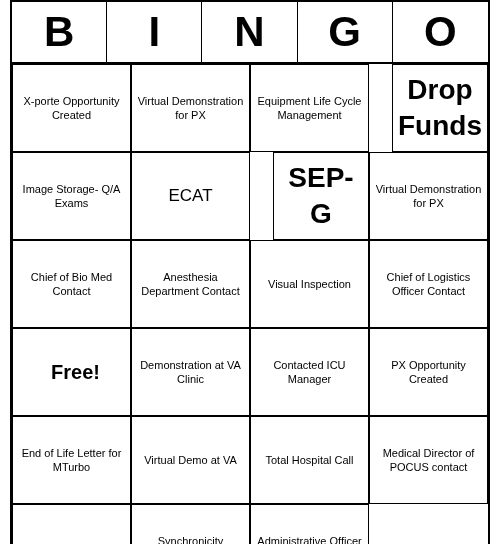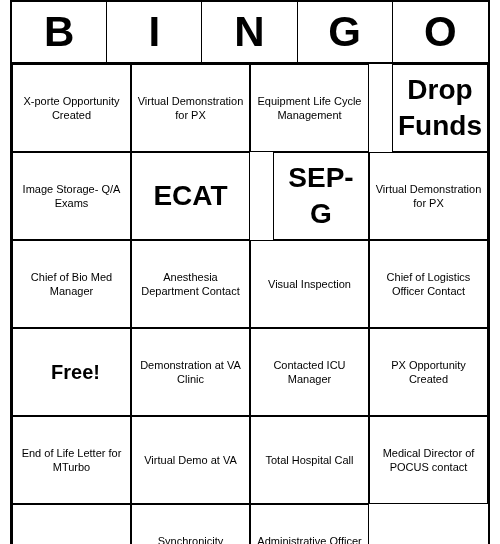--- a/index.html
+++ b/index.html
@@ -47,22 +47,22 @@
       font-size: 11px;
       line-height: 1.3;
       position: relative;
     }
     .bingo-cell.free {
       font-size: 20px;
       font-weight: bold;
       padding-left: 12px;
     }
     .bingo-cell.large-text {
-      font-size: 28px;
-      font-weight: bold;
+      font-size: 17px;
+      font-weight: normal;
     }
     .bingo-cell.xlarge-text {
       font-size: 28px;
       font-weight: bold;
       margin-left: 23px;
     }
   </style>
 </head>
 <body>
 
@@ -77,21 +77,21 @@
   <div class="bingo-grid" id="bingo-grid">
 
   <div class="bingo-cell">X-porte Opportunity Created</div>
       <div class="bingo-cell">Virtual Demonstration for PX</div>
       <div class="bingo-cell">Equipment Life Cycle Management</div>
       <div class="bingo-cell xlarge-text">Drop Funds</div>
       <div class="bingo-cell">Image Storage- Q/A Exams</div>
       <div class="bingo-cell large-text">ECAT</div>
       <div class="bingo-cell xlarge-text">SEP-G</div>
       <div class="bingo-cell">Virtual Demonstration for PX</div>
-      <div class="bingo-cell">Chief of Bio Med Manager</div>
+      <div class="bingo-cell">Chief of Bio Med Contact</div>
       <div class="bingo-cell">Anesthesia Department Contact</div>
       <div class="bingo-cell">Visual Inspection</div>
       <div class="bingo-cell">Chief of Logistics Officer Contact</div>
       <div class="bingo-cell free">Free!</div>
       <div class="bingo-cell">Demonstration at VA Clinic</div>
       <div class="bingo-cell">Contacted ICU Manager</div>
       <div class="bingo-cell">PX Opportunity Created</div>
       <div class="bingo-cell">End of Life Letter for MTurbo</div>
       <div class="bingo-cell">Virtual Demo at VA</div>
       <div class="bingo-cell">Total Hospital Call</div>

